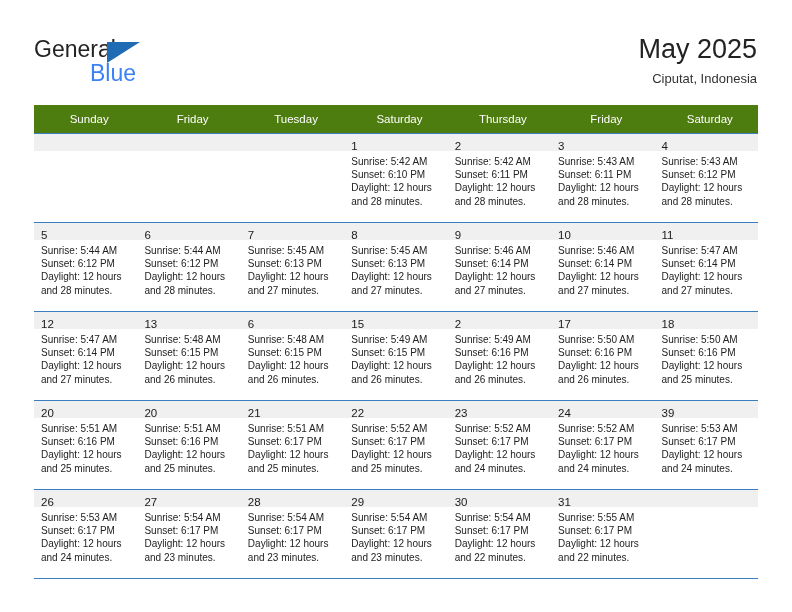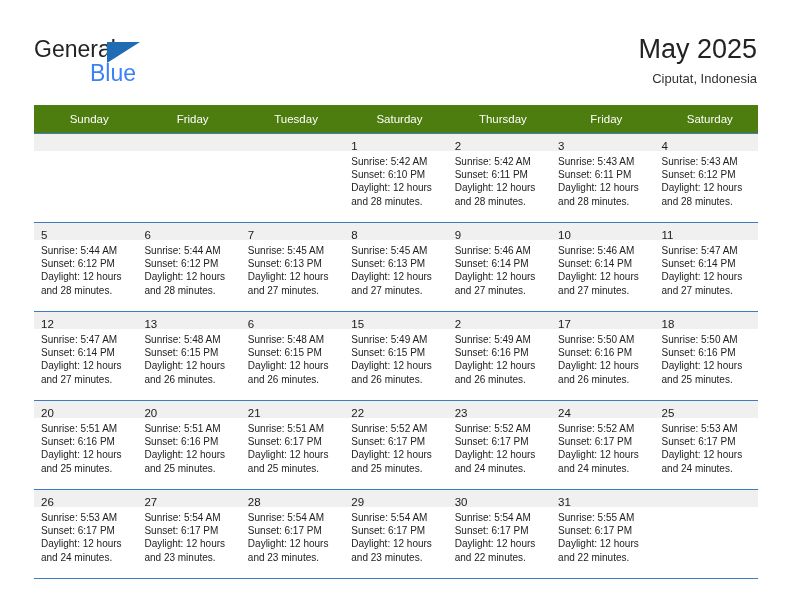--- a/index.html
+++ b/index.html
@@ -412,21 +412,21 @@
           <td class="">
             <div class="daynum-band"><span class="daynum">24</span></div>
             <div class="cell-body">
               <div class="cell-line">Sunrise: 5:52 AM</div>
               <div class="cell-line">Sunset: 6:17 PM</div>
               <div class="cell-line">Daylight: 12 hours</div>
               <div class="cell-line">and 24 minutes.</div>
             </div>
           </td>
           <td class="">
-            <div class="daynum-band"><span class="daynum">25</span></div>
+            <div class="daynum-band"><span class="daynum">39</span></div>
             <div class="cell-body">
               <div class="cell-line">Sunrise: 5:53 AM</div>
               <div class="cell-line">Sunset: 6:17 PM</div>
               <div class="cell-line">Daylight: 12 hours</div>
               <div class="cell-line">and 24 minutes.</div>
             </div>
           </td>
         </tr>
         <tr>
           <td class="">

